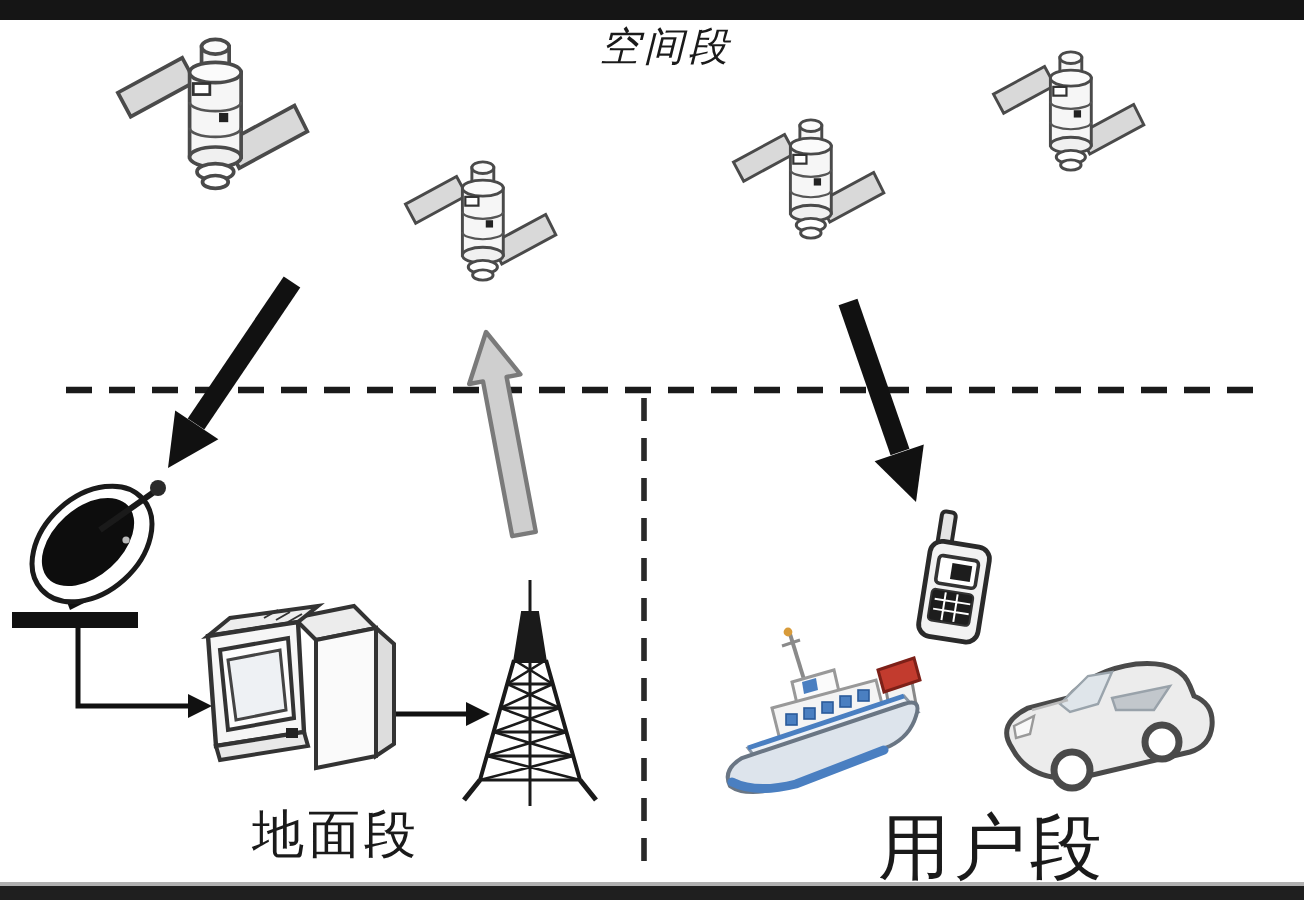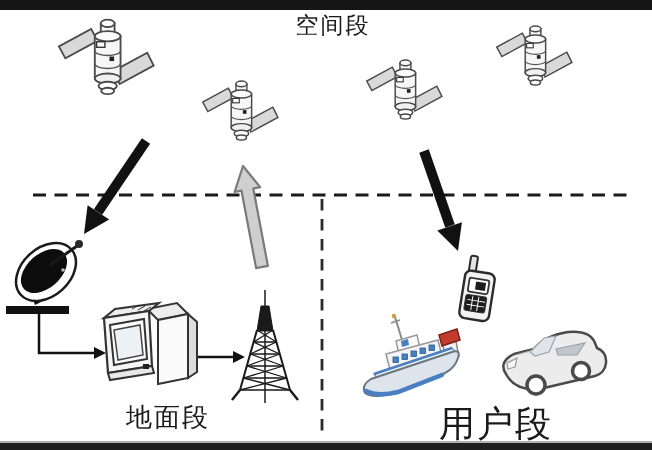--- a/index.html
+++ b/index.html
@@ -13,21 +13,21 @@
     background:#ffffff;
     font-family:"DejaVu Serif","Liberation Serif",serif;
   }
   .frame-top{position:absolute;left:0;top:0;width:652px;height:10px;background:#151515;}
   .frame-bottom{position:absolute;left:0;bottom:0;width:652px;height:7px;background:#1f1f1f;border-top:2px solid #b0b0b0;}
   .diagram-svg{position:absolute;left:0;top:0;}
   .seg-label{
     position:absolute;color:var(--ink);letter-spacing:2px;
     text-align:center;white-space:nowrap;user-select:none;
   }
-  .seg-label.space{left:233px;top:10px;width:200px;font-size:23px;}
+  .seg-label.space{left:233px;top:10px;width:200px;font-size:20px;font-style:italic;}
   .seg-label.ground{left:88px;top:400px;width:160px;font-size:26px;font-family:Liberation Mono, monospace;}
   .seg-label.user{left:416px;top:400px;width:160px;font-size:36px;}
   .ink-stroke{stroke:var(--ink);}
   .black-fill{fill:var(--arrow-black);}
   .black-stroke{stroke:var(--arrow-black);}
   .gray-arrow{fill:var(--arrow-gray-fill);stroke:var(--arrow-gray-stroke);}
   .blue-fill{fill:var(--ship-blue);}
   .blue-stroke{stroke:var(--ship-blue);}
   .red-fill{fill:var(--ship-red);}
   .car-body{fill:var(--car-gray);}

